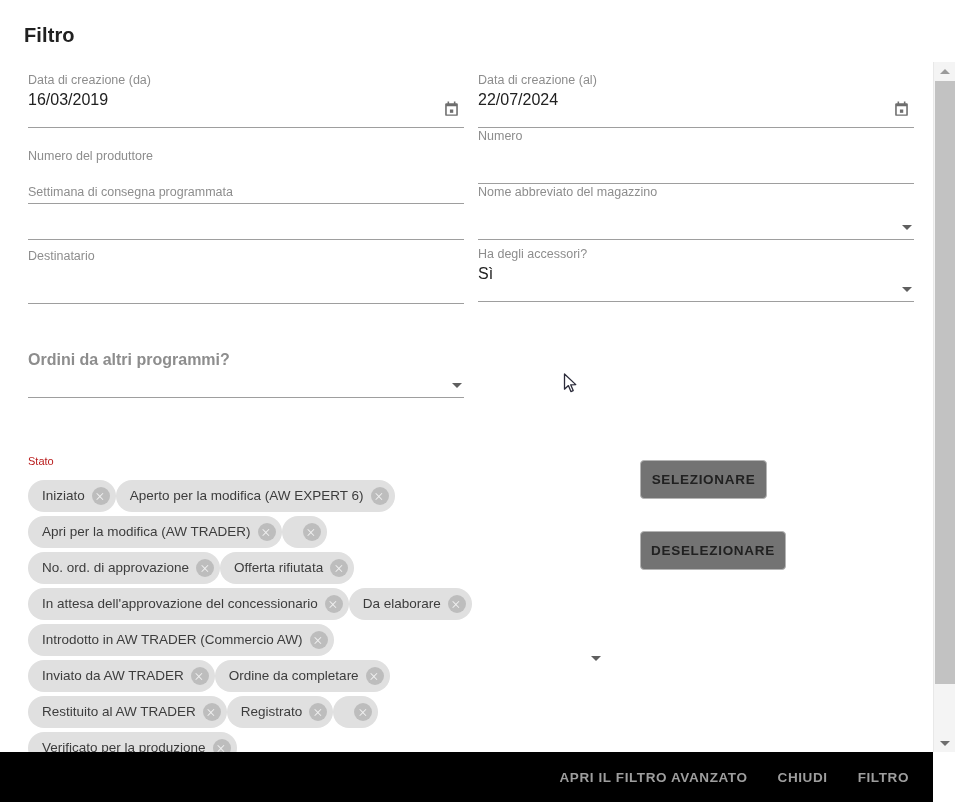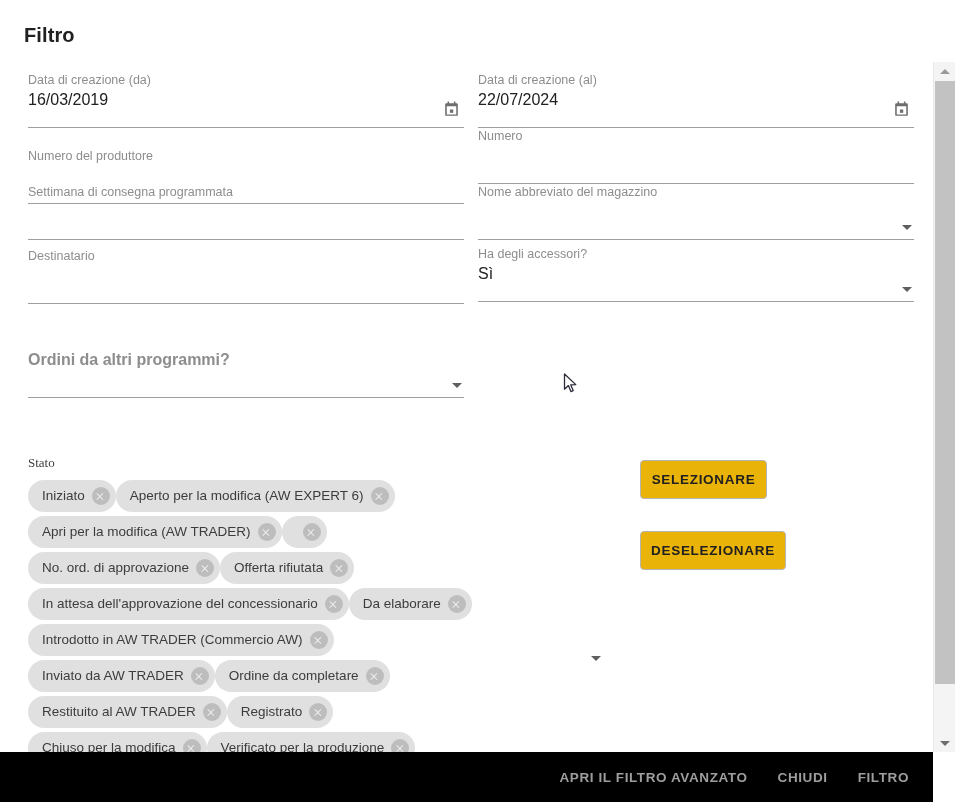--- a/index.html
+++ b/index.html
@@ -101,23 +101,22 @@
     border-left: 5px solid transparent;
     border-right: 5px solid transparent;
     border-top: 5px solid #5f5f5f;
   }
 
   
   .chips-label {
     position: absolute;
     left: 28px;
     top: 393px;
-    font-size: 13px;
-    color: #404040;
-    font-family: Liberation Serif, serif;
+    font-size: 11px;
+    color: #b91c1c;
   }
   .chips-wrap {
     position: absolute;
     left: 28px;
     top: 418px;
     width: 470px;
     display: flex;
     flex-wrap: wrap;
     gap: 4px 0;
   }
@@ -144,21 +143,21 @@
     justify-content: center;
     flex: 0 0 auto;
   }
   .chip .chip-x svg { display: block; }
 
   
   .btn-outline {
     position: absolute;
     border: 1px solid #b5b5b5;
     border-radius: 4px;
-    background: #eab308;
+    background: #737373;
     color: #212121;
     font-family: "Liberation Sans", sans-serif;
     font-size: 13.5px;
     font-weight: bold;
     letter-spacing: .7px;
     cursor: pointer;
     padding: 0;
   }
   #btn-select   { left: 640px; top: 398px; width: 127px; height: 39px; }
   #btn-deselect { left: 640px; top: 469px; width: 146px; height: 39px; }
@@ -428,21 +427,20 @@
           </span>
           <span class="chip">
             <span>Registrato</span>
             <span class="chip-x">
               <svg width="11" height="11" viewBox="0 0 24 24" fill="#f1f1f1">
                 <path d="M18.3 5.7 12 12l6.3 6.3-1.4 1.4L10.6 13.4 4.3 19.7 2.9 18.3 9.2 12 2.9 5.7l1.4-1.4L10.6 10.6l6.3-6.3z"></path>
               </svg>
             </span>
           </span>
           <span class="chip">
-            <span>Chiuso per la modifica</span>
             <span class="chip-x">
               <svg width="11" height="11" viewBox="0 0 24 24" fill="#f1f1f1">
                 <path d="M18.3 5.7 12 12l6.3 6.3-1.4 1.4L10.6 13.4 4.3 19.7 2.9 18.3 9.2 12 2.9 5.7l1.4-1.4L10.6 10.6l6.3-6.3z"></path>
               </svg>
             </span>
           </span>
           <span class="chip">
             <span>Verificato per la produzione</span>
             <span class="chip-x">
               <svg width="11" height="11" viewBox="0 0 24 24" fill="#f1f1f1">

